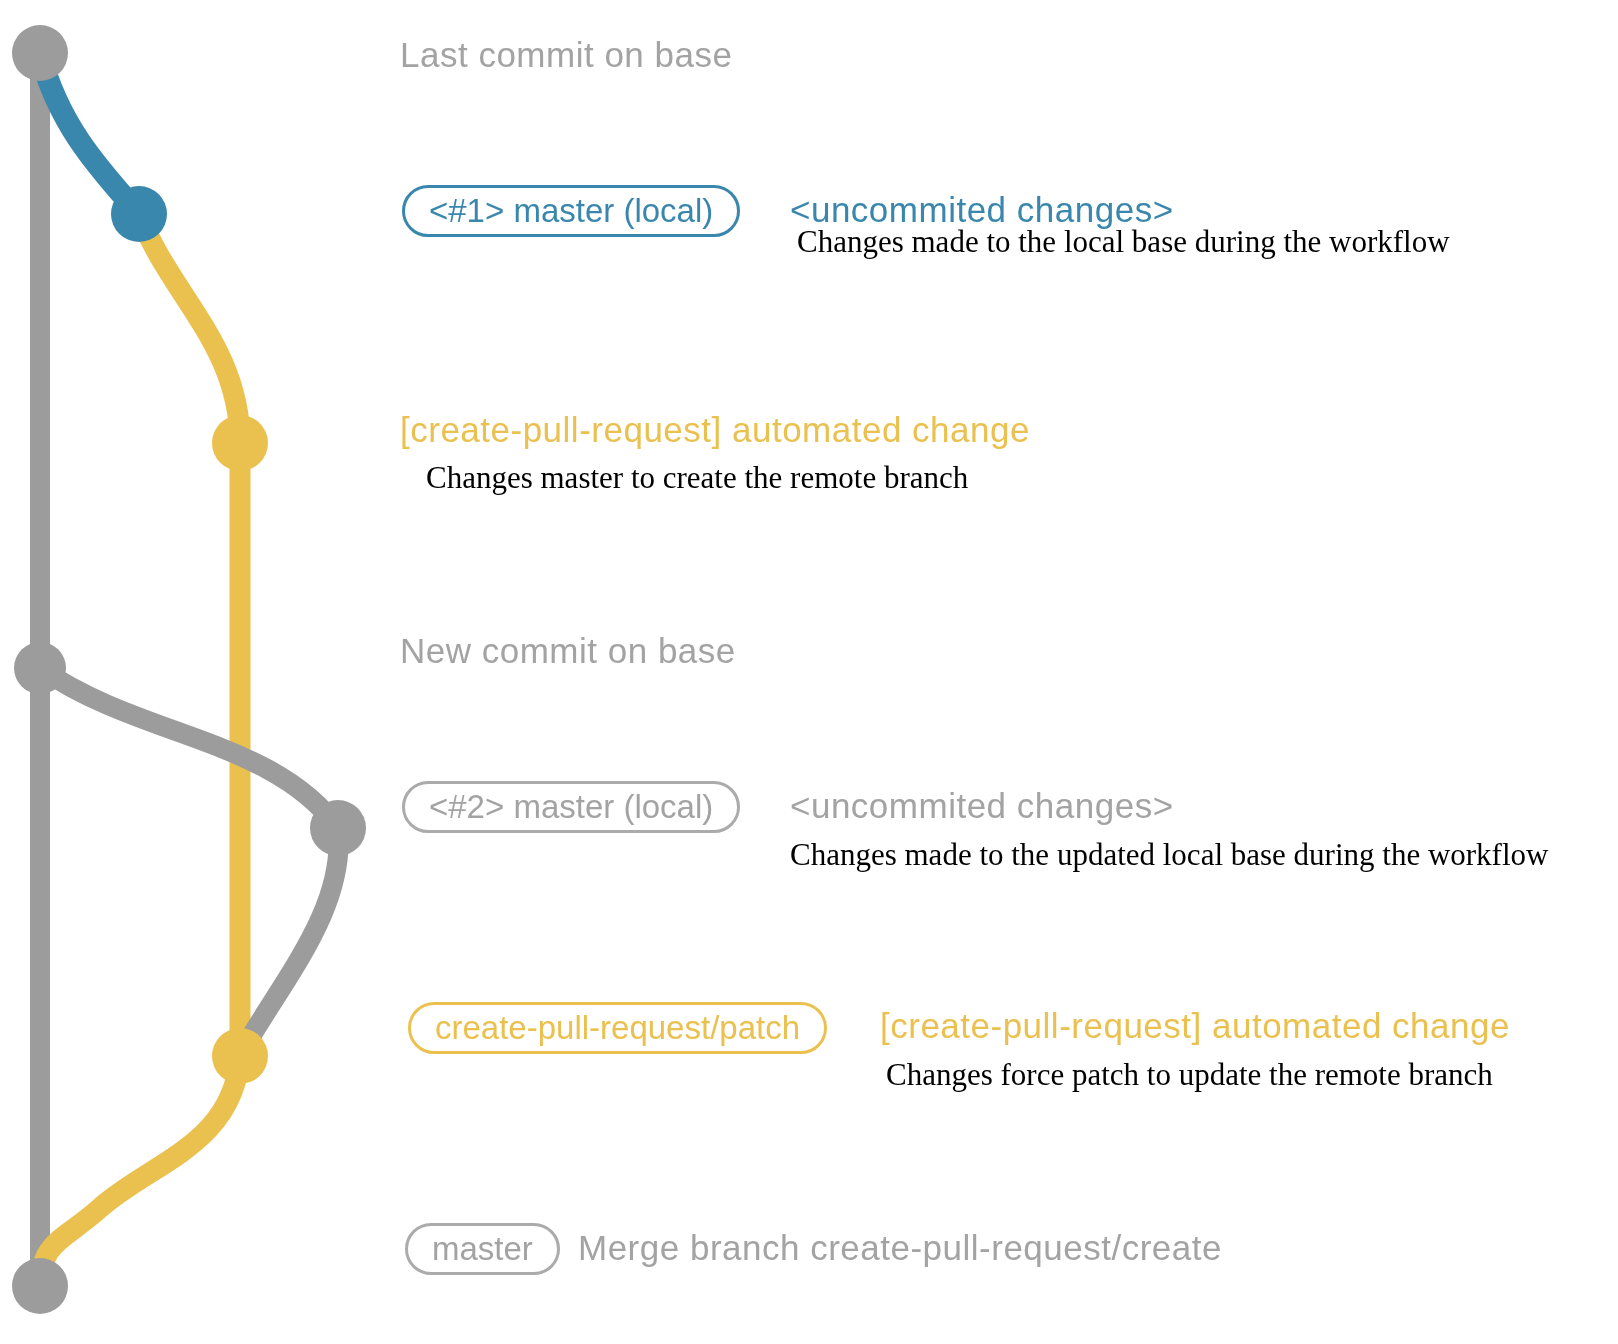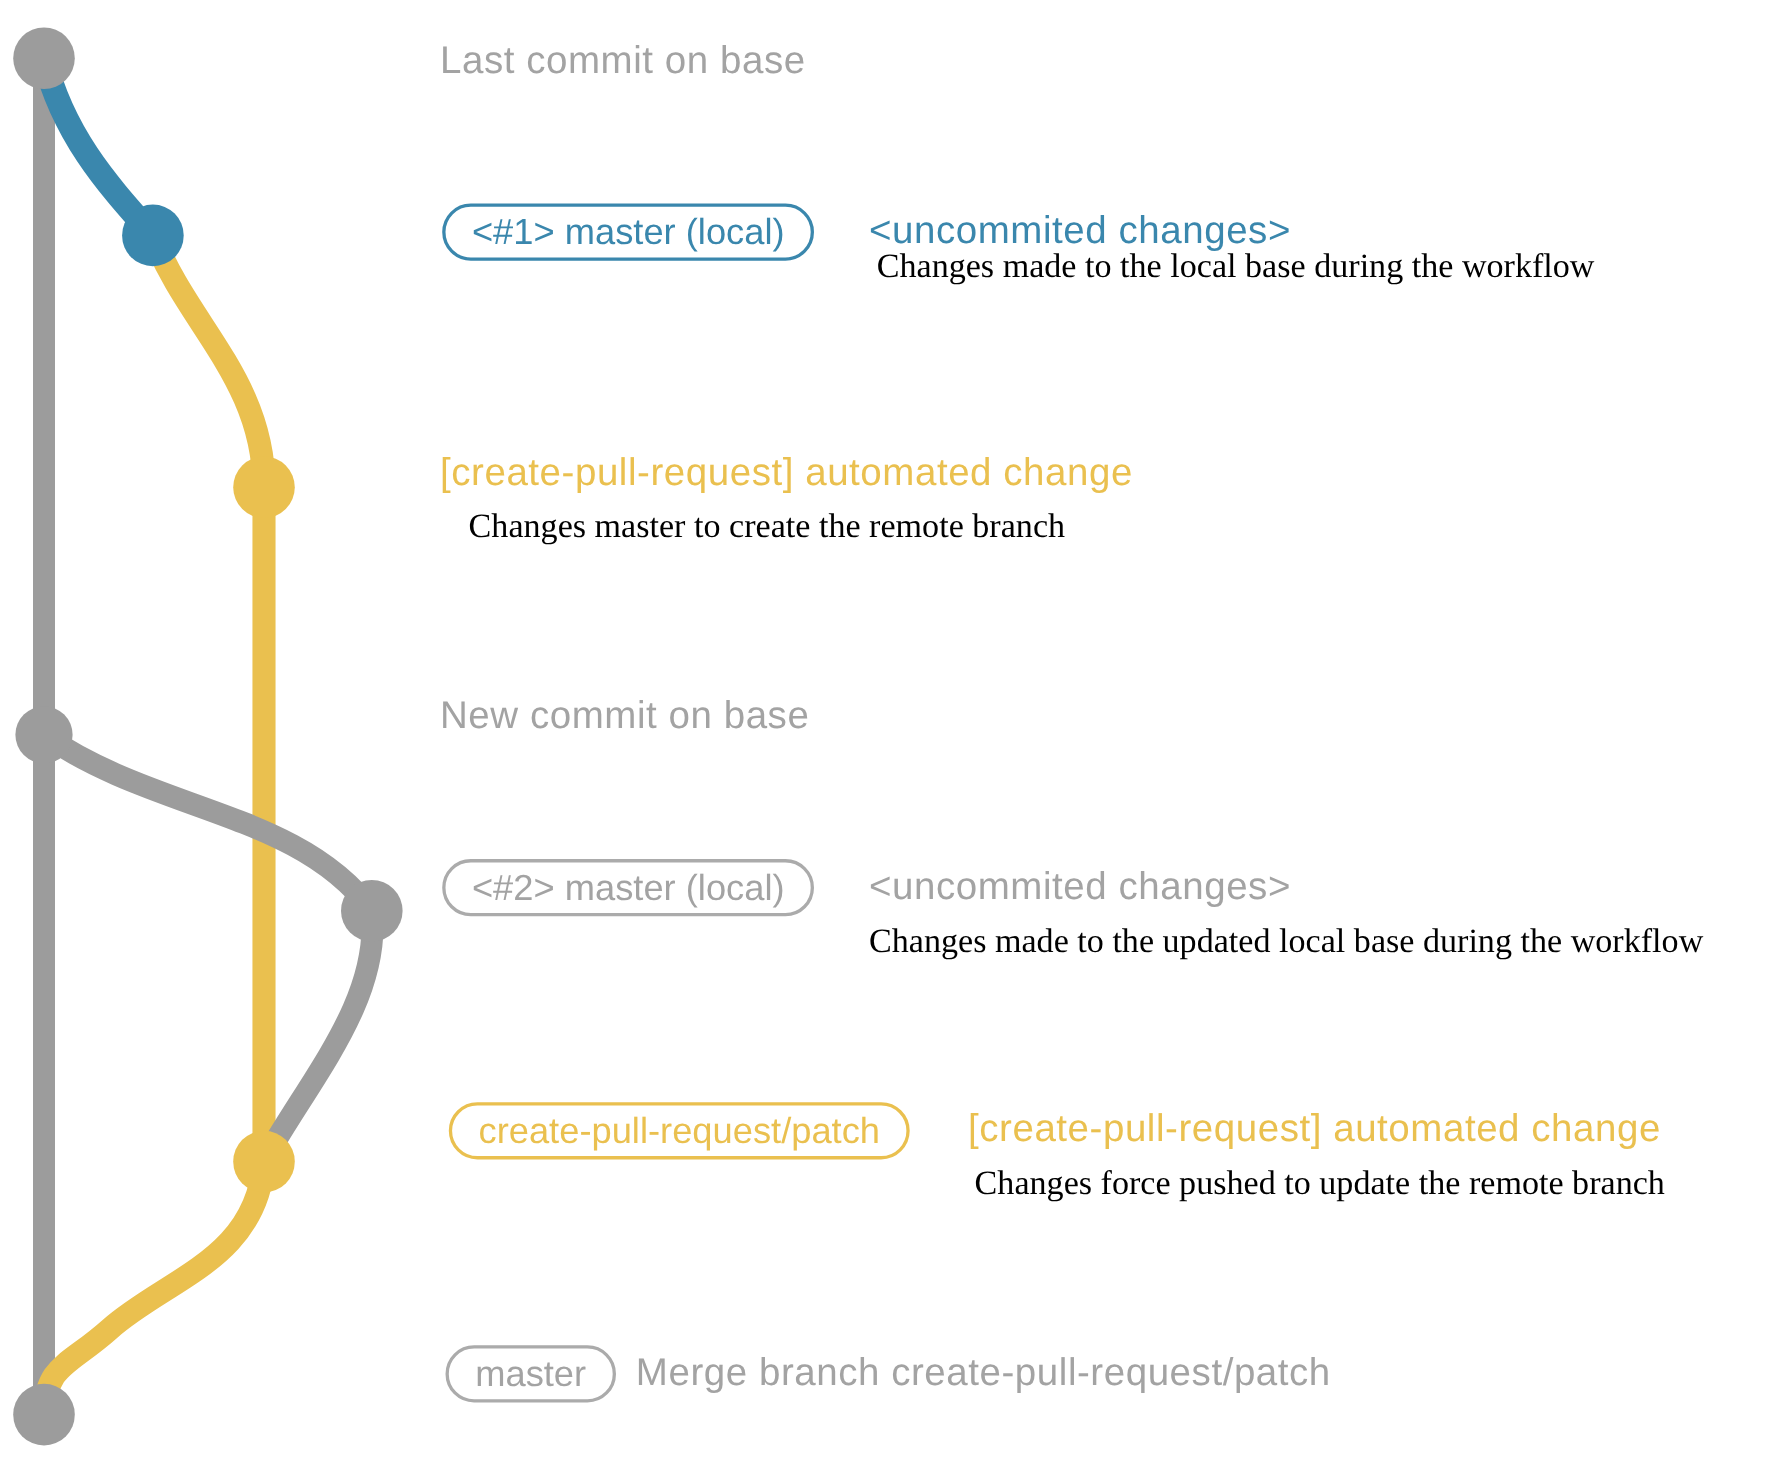--- a/index.html
+++ b/index.html
@@ -82,18 +82,18 @@
   <div class="abs vcenter desc-serif" style="left:426px;top:478px;">Changes master to create the remote branch</div>
 
   <div class="abs vcenter title-sans c-gray-text" style="left:400px;top:651px;">New commit on base</div>
 
   <div class="abs vcenter pill b-gray c-gray-text" style="left:402px;top:807px;">&lt;#2&gt; master (local)</div>
   <div class="abs vcenter title-sans c-gray-text" style="left:790px;top:806px;">&lt;uncommited changes&gt;</div>
   <div class="abs vcenter desc-serif" style="left:790px;top:855px;">Changes made to the updated local base during the workflow</div>
 
   <div class="abs vcenter pill b-yellow c-yellow" style="left:408px;top:1028px;">create-pull-request/patch</div>
   <div class="abs vcenter title-sans c-yellow" style="left:880px;top:1026px;">[create-pull-request] automated change</div>
-  <div class="abs vcenter desc-serif" style="left:886px;top:1075px;">Changes force pushed to update the remote branch</div>
+  <div class="abs vcenter desc-serif" style="left:886px;top:1075px;">Changes force patch to update the remote branch</div>
 
   <div class="abs vcenter pill b-gray c-gray-text" style="left:405px;top:1249px;text-align:right;">master</div>
-  <div class="abs vcenter title-sans c-gray-text" style="left:578px;top:1248px;">Merge branch create-pull-request/patch</div>
+  <div class="abs vcenter title-sans c-gray-text" style="left:578px;top:1248px;">Merge branch create-pull-request/create</div>
 
 </div>
 
 </body></html>

